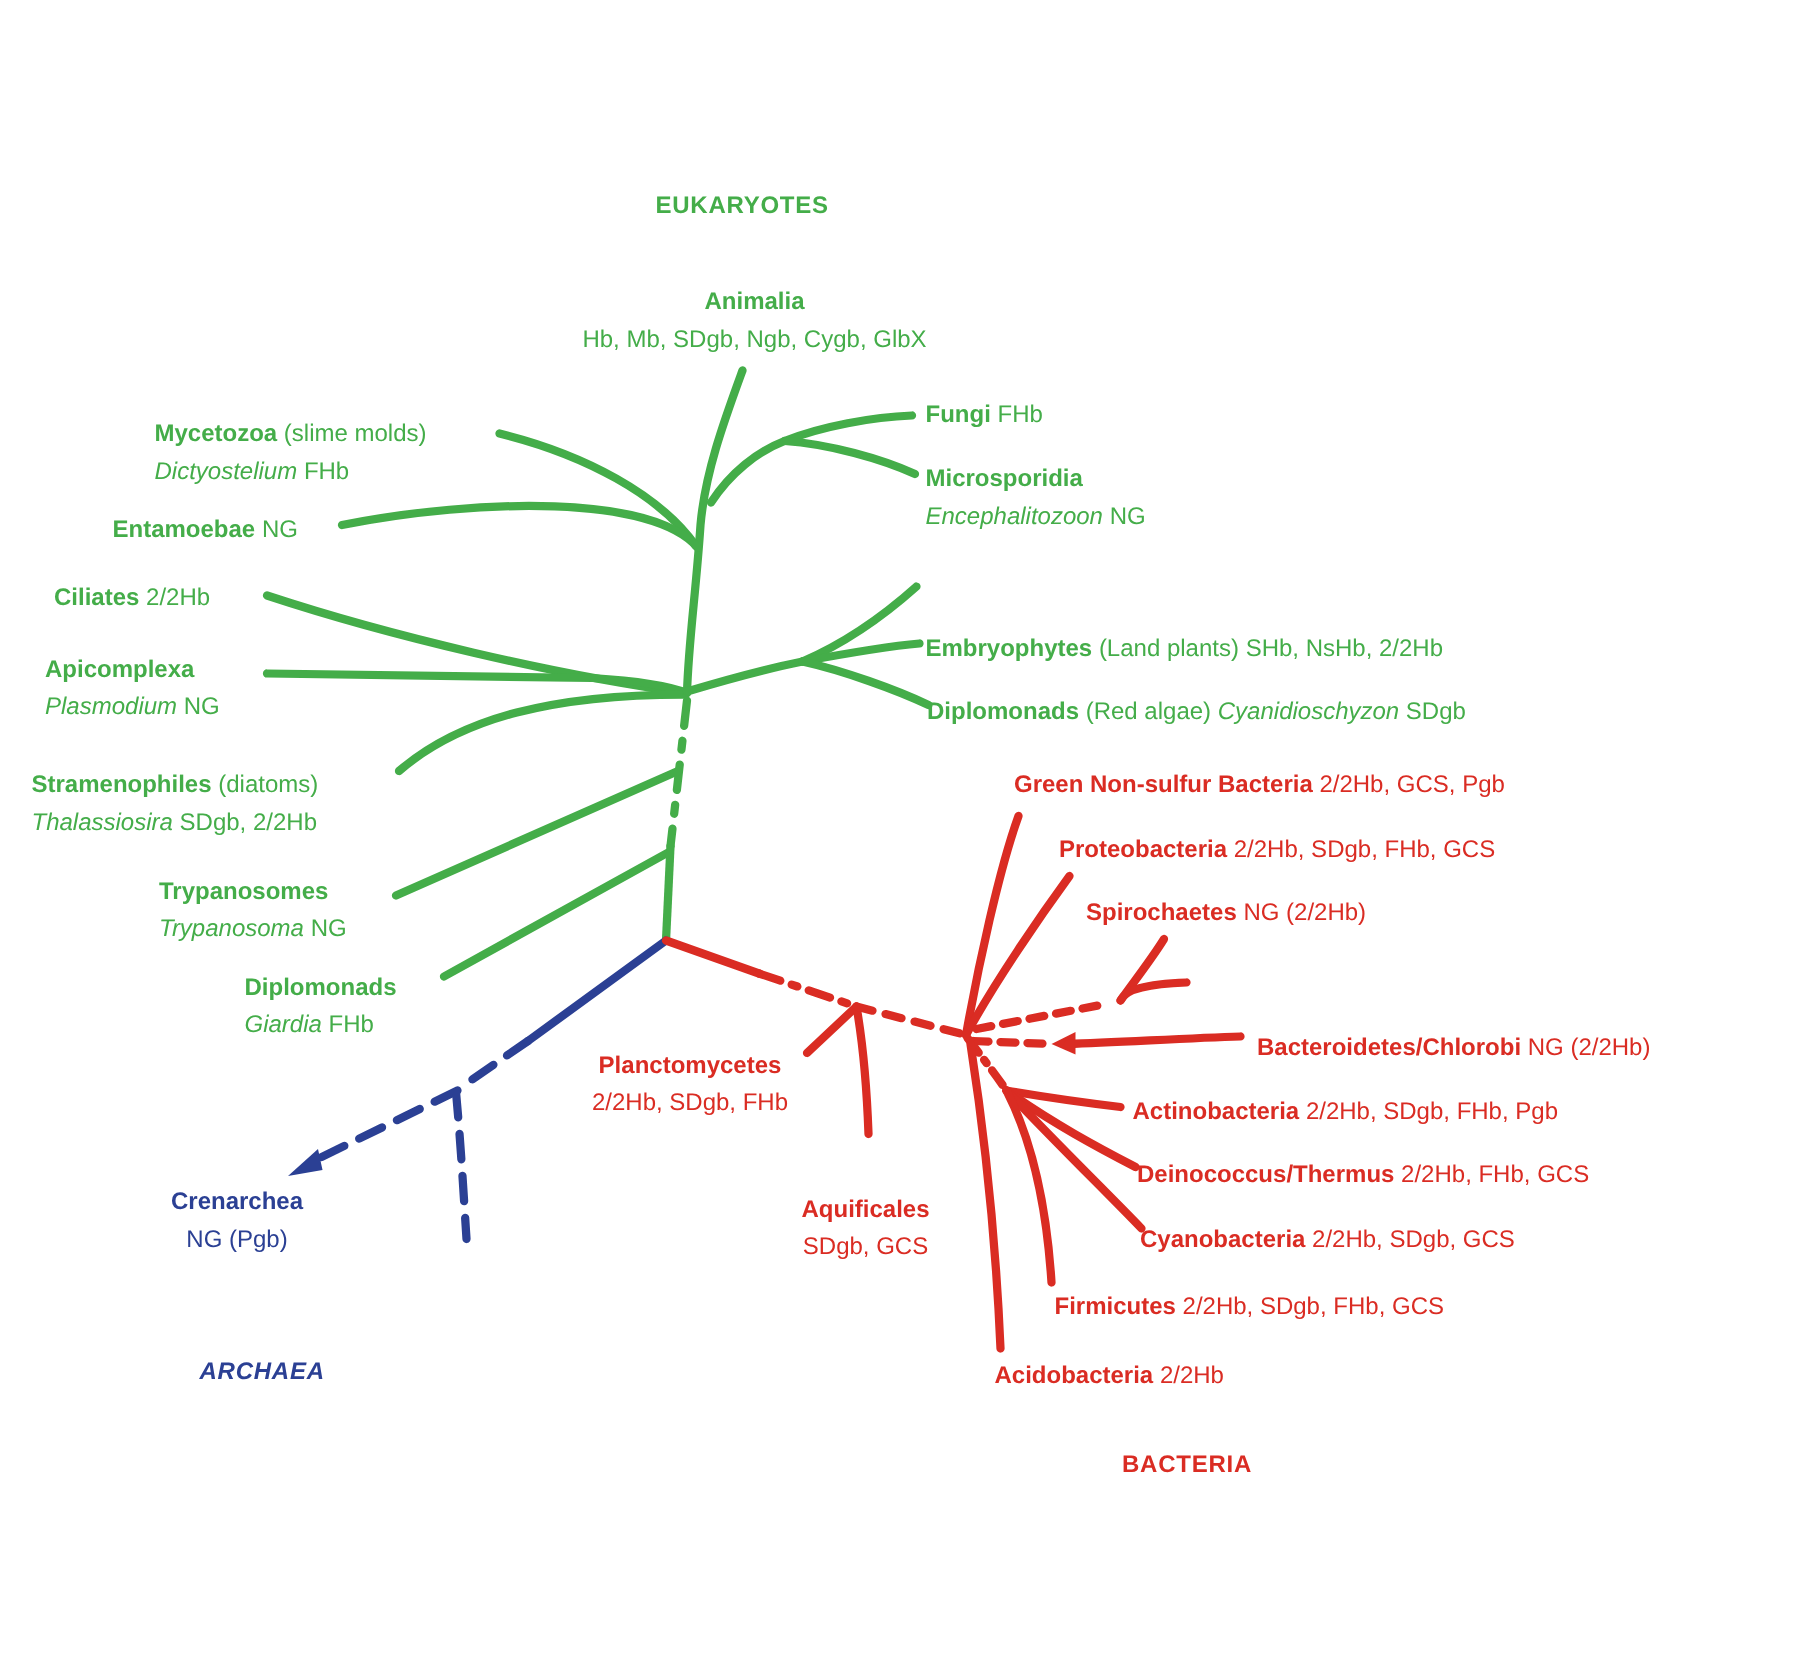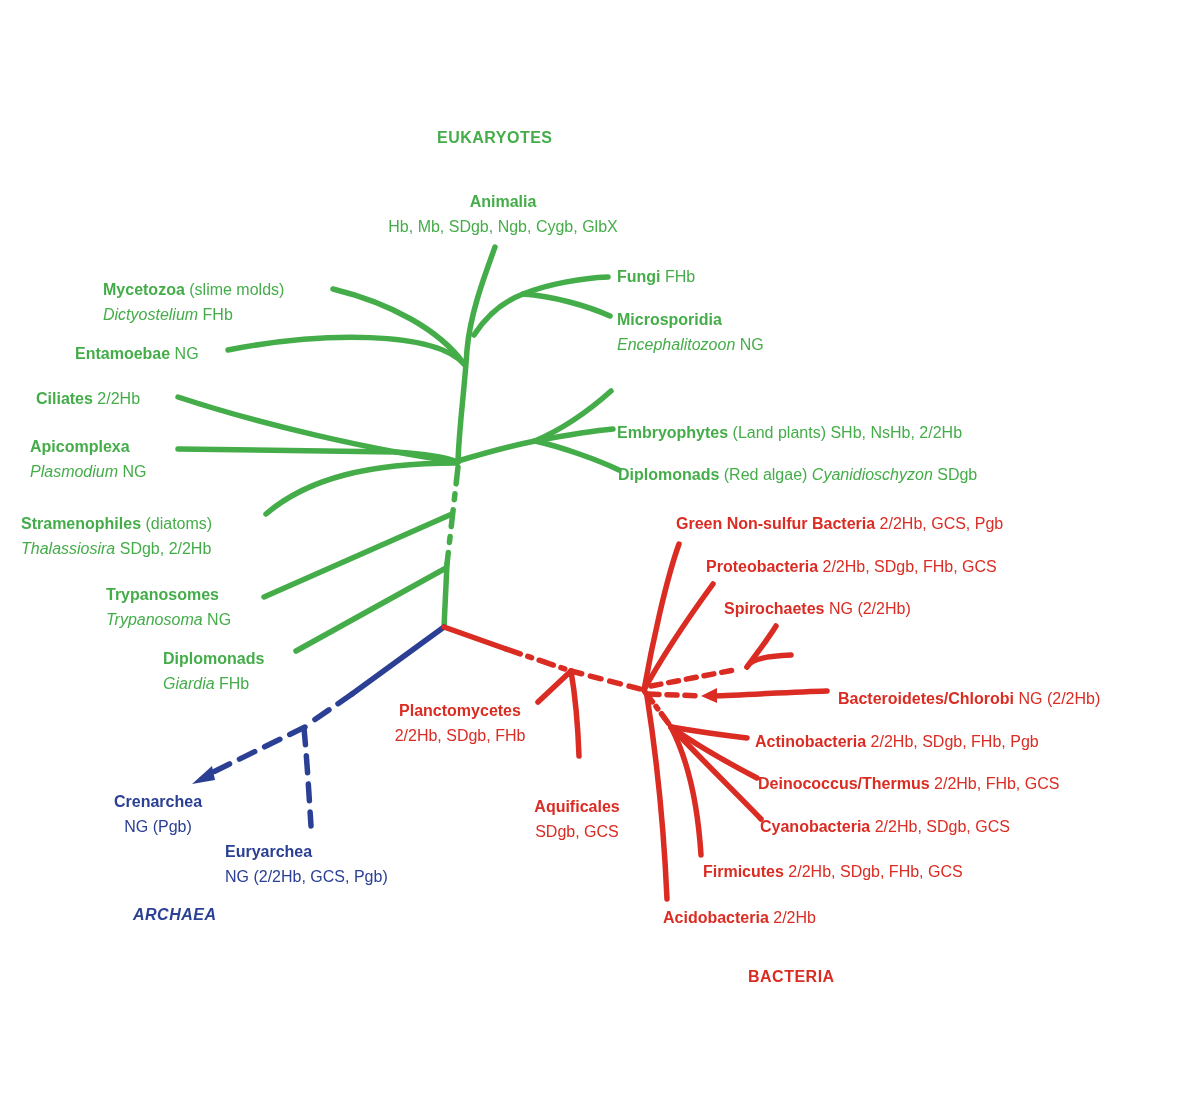--- a/index.html
+++ b/index.html
@@ -122,24 +122,20 @@
       <div><span class="i">Trypanosoma</span><span class="r"> NG</span></div>
     </div>
   <div class="label g-eukaryote" style="left:163px;top:646px;">
       <div><span class="b">Diplomonads</span></div>
       <div><span class="i">Giardia</span><span class="r"> FHb</span></div>
     </div>
   <div class="label g-archaea center" style="left:158px;top:789px;">
       <div><span class="b">Crenarchea</span></div>
       <div><span class="r">NG (Pgb)</span></div>
     </div>
-  <div class="label g-archaea" style="left:225px;top:839px;">
-      <div><span class="b">Euryarchea</span></div>
-      <div><span class="r">NG (2/2Hb, GCS, Pgb)</span></div>
-    </div>
   <div class="label g-bacteria center" style="left:460px;top:698px;">
       <div><span class="b">Planctomycetes</span></div>
       <div><span class="r">2/2Hb, SDgb, FHb</span></div>
     </div>
   <div class="label g-bacteria center" style="left:577px;top:794px;">
       <div><span class="b">Aquificales</span></div>
       <div><span class="r">SDgb, GCS</span></div>
     </div>
   <div class="label g-bacteria" style="left:676px;top:511px;">
       <div><span class="b">Green Non-sulfur Bacteria</span><span class="r"> 2/2Hb, GCS, Pgb</span></div>

